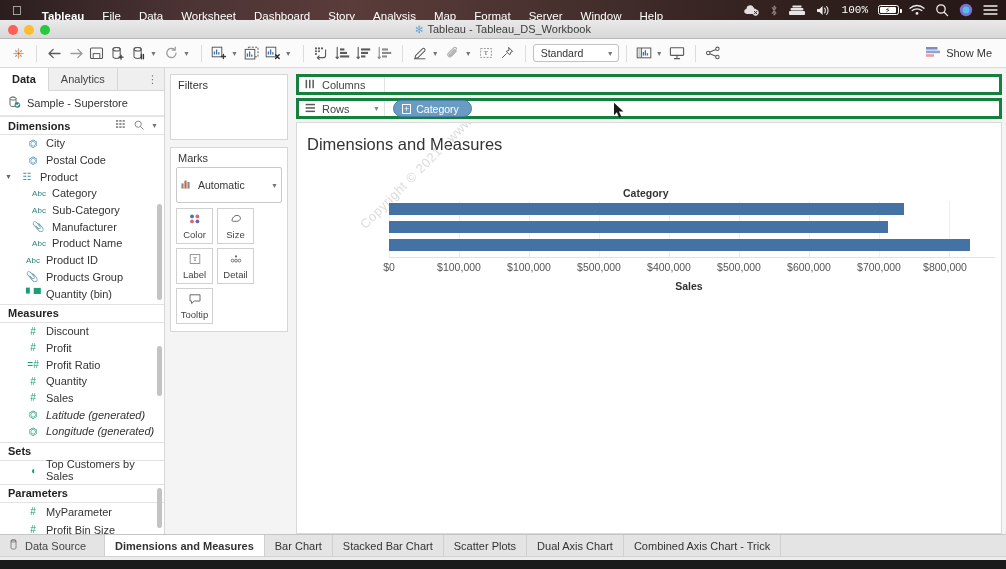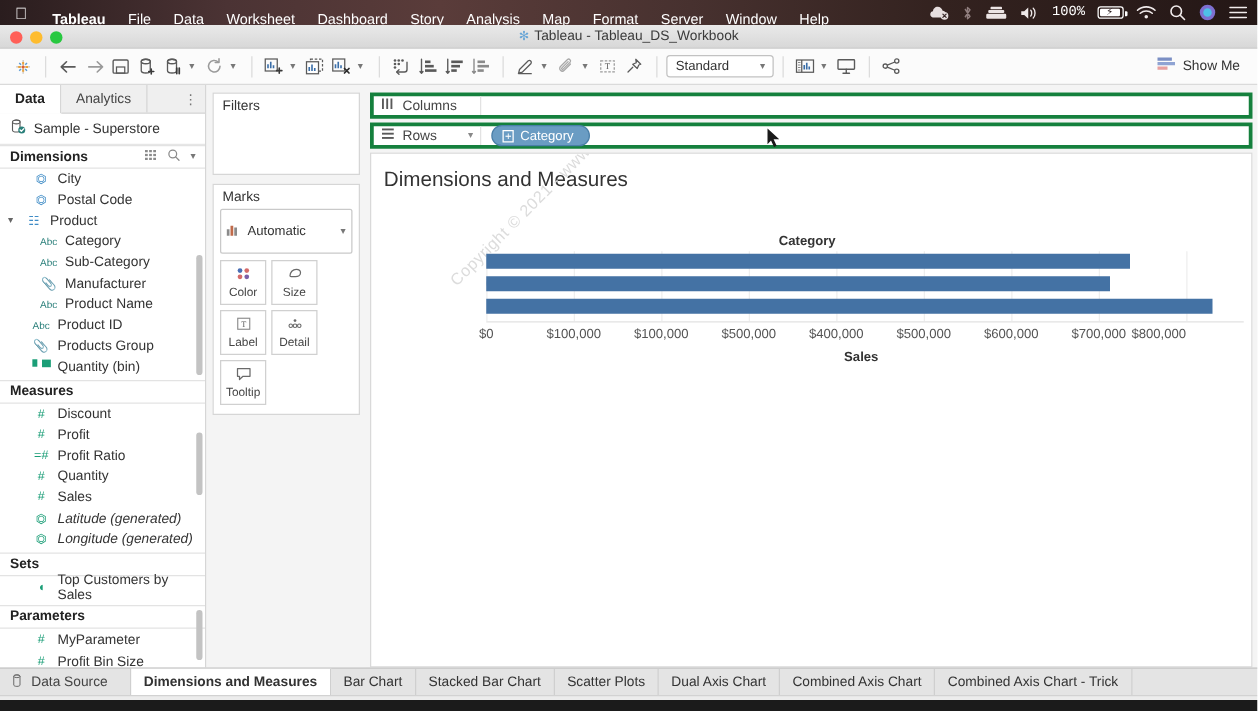--- a/index.html
+++ b/index.html
@@ -694,21 +694,21 @@
           <div class="axis-line"></div>
 
           <div class="tick" style="left:92px;">$0</div>
           <div class="tick" style="left:162px;">$100,000</div>
           <div class="tick" style="left:232px;">$100,000</div>
           <div class="tick" style="left:302px;">$500,000</div>
           <div class="tick" style="left:372px;">$400,000</div>
           <div class="tick" style="left:442px;">$500,000</div>
           <div class="tick" style="left:512px;">$600,000</div>
           <div class="tick" style="left:582px;">$700,000</div>
-          <div class="tick" style="left:630px;">$800,000</div>
+          <div class="tick" style="left:648px;">$800,000</div>
 
           <div class="axis-title" style="left:392px;">Sales</div>
         </div>
       </div>
     </div>
   </div>
 
   <div class="tabbar">
     <div class="btab ds">
       <span>
@@ -717,20 +717,19 @@
             <ellipse cx="3.5" cy="2" rx="2.5" ry="1.1" stroke="#6a6a6a" stroke-width=".8" fill="none"></ellipse>
           </svg>
       </span>
       <span>Data Source</span>
     </div>
     <div class="btab active">Dimensions and Measures</div>
     <div class="btab">Bar Chart</div>
     <div class="btab">Stacked Bar Chart</div>
     <div class="btab">Scatter Plots</div>
     <div class="btab">Dual Axis Chart</div>
-    <div class="btab">Combined Axis Chart</div>
     <div class="btab">Combined Axis Chart - Trick</div>
 
   </div>
 
   <div class="statusbar"></div>
   <div class="botstrip"></div>
 </div>
 
 </body></html>

